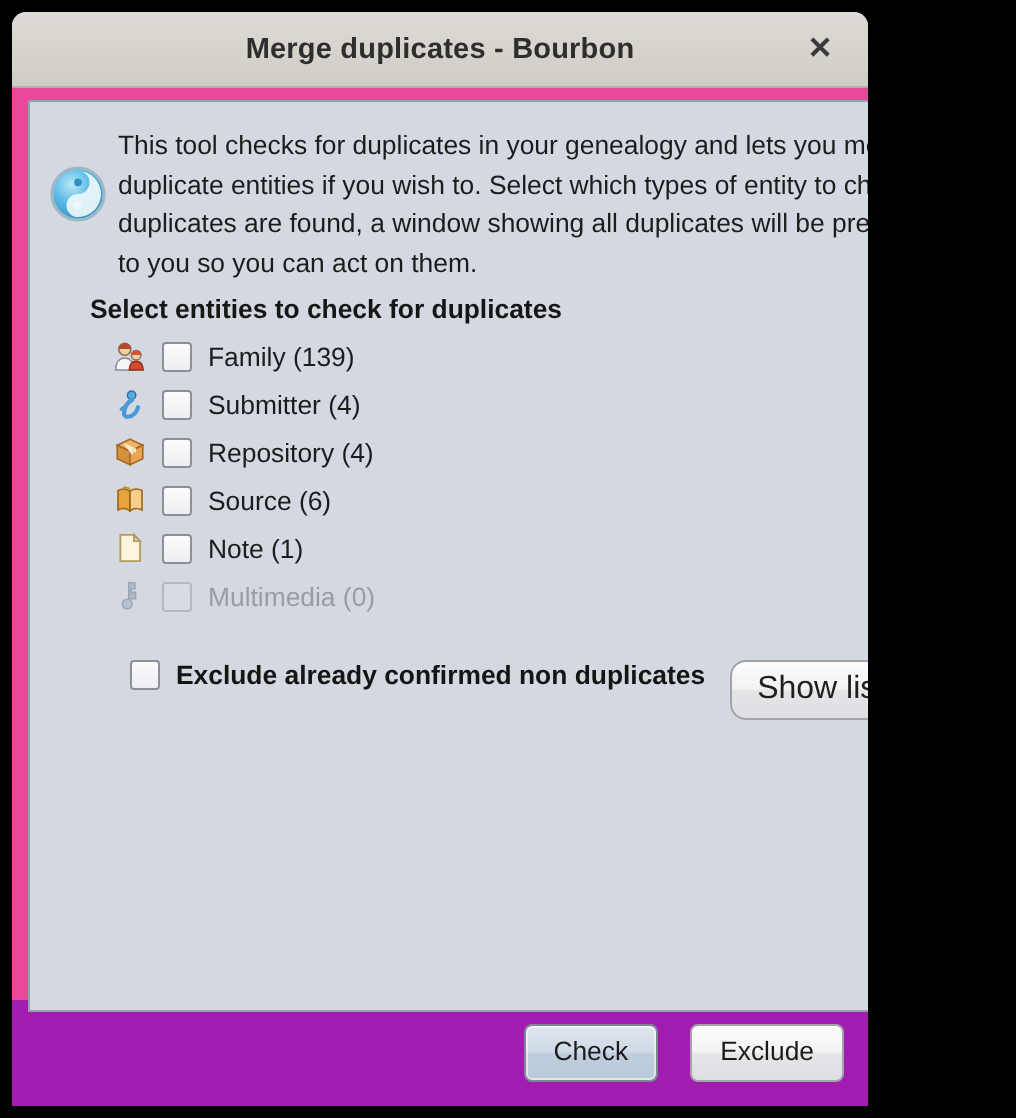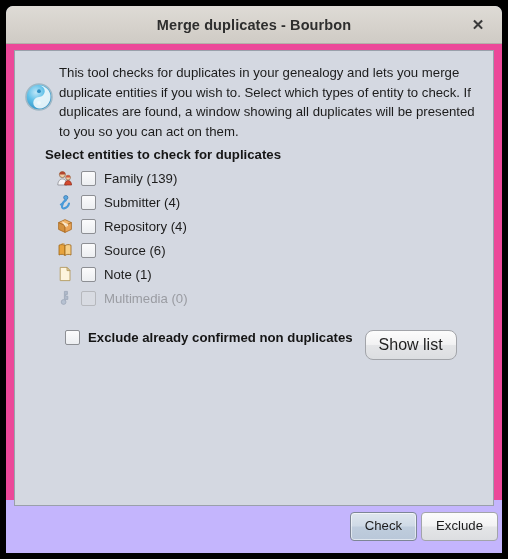--- a/index.html
+++ b/index.html
@@ -7,21 +7,21 @@
     margin: 0; padding: 0;
     width: 508px; height: 559px;
     background: #000000;
     font-family: "Liberation Sans", sans-serif;
     overflow: hidden;
   }
 
   #dialog {
     position: absolute;
     left: 6px; top: 6px;
-    width: 496px; height: 547px;
+    width: 428px; height: 547px;
     background: #d4d8e1;
     border-radius: 7px 7px 0 0;
     overflow: hidden;
     display: flex;
     flex-direction: column;
   }
 
   
   #titlebar {
     position: relative;
@@ -164,26 +164,26 @@
     border: 1px solid #a2a4a9;
     border-radius: 8px;
     background: linear-gradient(to bottom, #fcfcfc 0%, #f2f2f3 48%, #e4e5e7 52%, #dcdee1 100%);
     cursor: pointer;
     line-height: 1.1;
   }
 
   
   #footer {
     flex: 0 0 53px;
-    background: #c4b5fd;
+    background: #a21caf;
     display: flex;
     align-items: center;
     justify-content: flex-end;
-    padding-right: 4px;
-    gap: 4px;
+    padding-right: 12px;
+    gap: 16px;
   }
   .footer-btn {
     font-size: 13.2px;
     color: #1c1c1c;
     min-width: 62px;
     padding: 6px 14px;
     border-radius: 4px;
     border: 1px solid #a2a4a9;
     background: linear-gradient(to bottom, #fcfcfc 0%, #f2f2f3 48%, #e4e5e7 52%, #dcdee1 100%);
     cursor: pointer;

